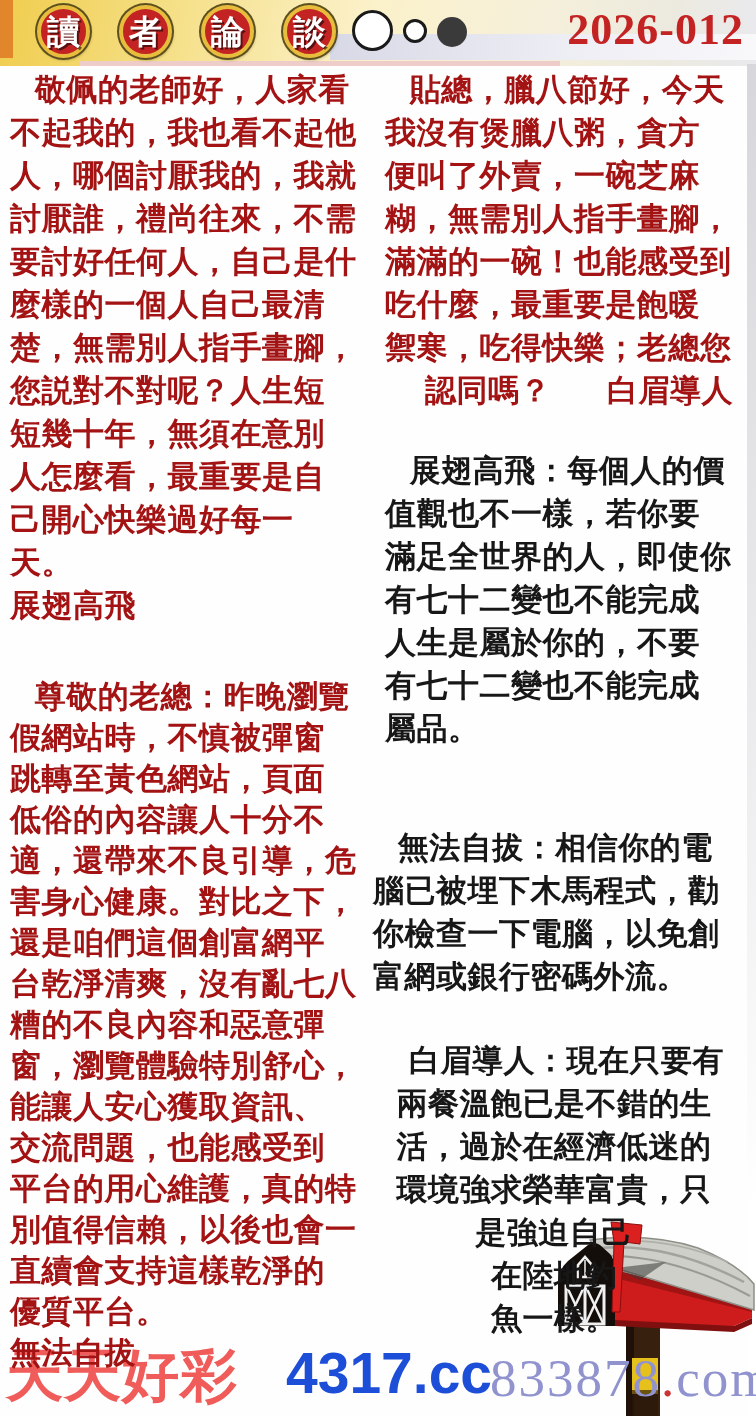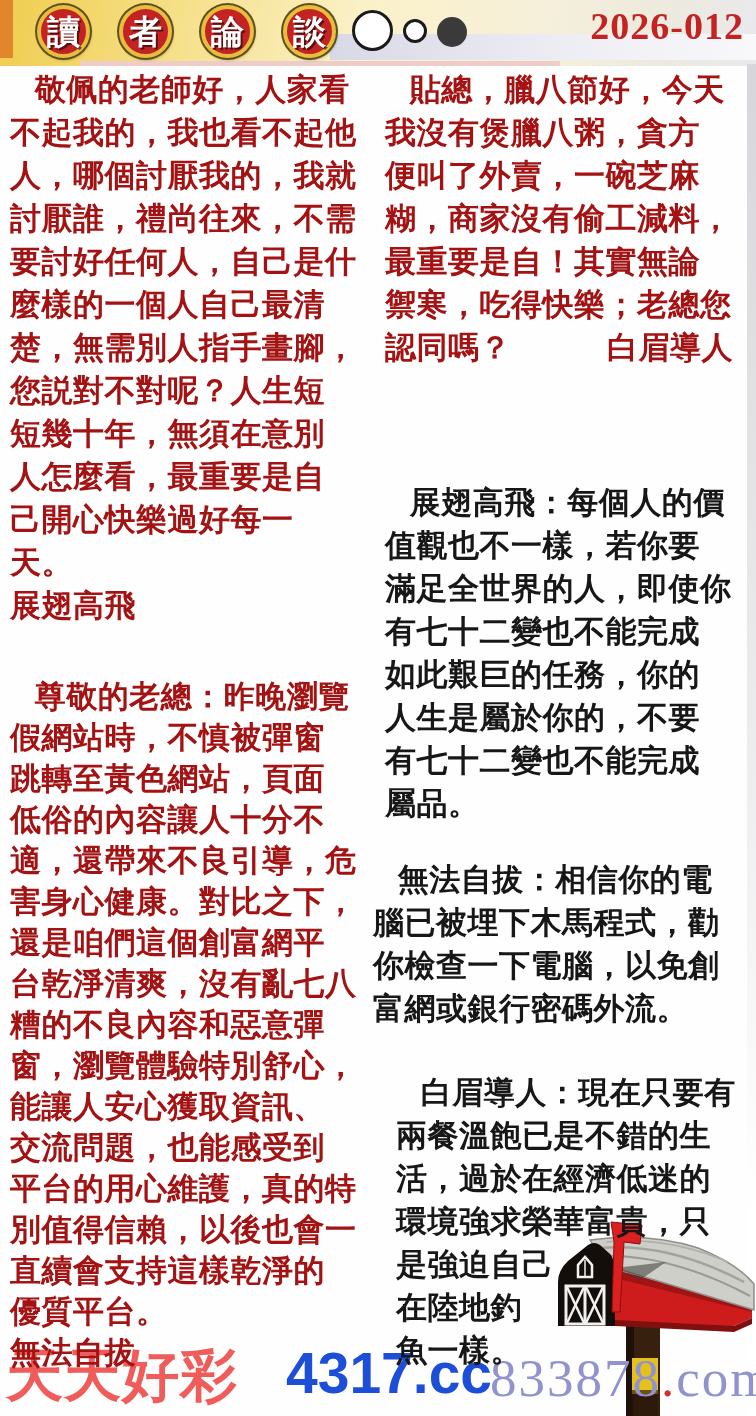--- a/index.html
+++ b/index.html
@@ -16,38 +16,38 @@
   .badge{width:53px;height:53px;border-radius:50%;background:#c32323;
          border:4px solid #e8bc3c;box-shadow:0 0 0 2px #5c5020,1px 2px 3px rgba(60,40,0,.4);
          color:#fff;font-weight:bold;font-size:33px;line-height:1;
          display:flex;align-items:center;justify-content:center;
          text-shadow:2px 2px 0 rgba(0,0,0,.55);box-sizing:border-box;}
   .dot{position:absolute;border-radius:50%;background:#fff;border:3px solid #1a1a1a;box-sizing:border-box;}
   .dot1{left:352px;top:10px;width:41px;height:41px;}
   .dot2{left:403px;top:19px;width:24px;height:24px;}
   .dot3{left:437px;top:17px;width:30px;height:30px;background:#3a3a3a;border:none;}
   .issue{position:absolute;top:4px;right:12px;font-family:"Liberation Serif","DejaVu Serif",serif;
-         font-weight:bold;font-size:38px;color:#c32323;letter-spacing:1px;}
+         font-weight:bold;font-size:44px;color:#c32323;letter-spacing:1px;}
   .edge{position:absolute;right:0;top:64px;bottom:0;width:9px;z-index:0;
         background:linear-gradient(to bottom,#d7d7db,#ececee 50%,#ffffff 85%);}
   
   .col{position:absolute;width:356px;font-size:31px;line-height:43px;letter-spacing:.5px;
        font-weight:600;z-index:3;}
   .red{color:#a41313;}
-  .black{color:#171717;margin-top:32px;}
+  .black{color:#171717;}
   #l1{left:10px;top:68px;}
   #l2{left:10px;top:676px;line-height:41px;}
   #r1{left:385px;top:68px;}
   #r2{left:385px;top:449px;}
   #r3{left:373px;top:826px;}
-  #r4{left:396px;top:1039px;}
+  #r4{left:376px;top:1039px;text-align:center;}
   [data-bind-list] > div{white-space:nowrap;}
   [data-bind-list] > div:first-child{text-indent:.8em;}
   .sig{padding-right:8px;}
-  .sigline{display:flex;justify-content:space-between;padding-right:8px;}
+  .sigline{display:flex;justify-content:space-between;padding-right:8px;margin-left:40px;}
   
   .wm{position:absolute;z-index:2;white-space:nowrap;}
   .wm-brand{left:6px;top:1338px;font-size:57px;font-weight:bold;color:#ef5c59;letter-spacing:1px;
             font-family:"Liberation Sans",sans-serif;}
   .wm-site1{left:286px;top:1340px;font-size:57px;font-weight:bold;color:#1d4ed8;
             font-family:"Liberation Sans",sans-serif;}
   .wm-site2{left:466px;top:1348px;font-size:53px;color:#9193ce;letter-spacing:2px;
             font-family:"Liberation Serif","DejaVu Serif",serif;margin-left:24px;}
   .wm-site2 .dot-red{color:#cc3333;}
   
@@ -113,36 +113,36 @@
         <div>優質平台。</div>
       </div>
     <div class="sig" data-bind="left_column.letter2.signature">無法自拔</div>
   </div>
 
   <div class="col red" id="r1">
     <div data-bind-list="right_column.letter3.lines">
         <div>貼總，臘八節好，今天</div>
         <div>我沒有煲臘八粥，貪方</div>
         <div>便叫了外賣，一碗芝麻</div>
-        <div>糊，商家沒有偷工減料，</div>
-        <div>最重要是自！其實無論</div>
+        <div>糊，無需別人指手畫腳，</div>
+        <div>滿滿的一碗！也能感受到</div>
+        <div>吃什麼，最重要是飽暖</div>
         <div>禦寒，吃得快樂；老總您</div>
       </div>
     <div class="sigline">
       <span data-bind="right_column.letter3.closing">認同嗎？</span>
       <span data-bind="right_column.letter3.signature">白眉導人</span>
     </div>
   </div>
   <div class="col black" id="r2">
     <div data-bind-list="right_column.reply1.lines">
         <div>展翅高飛：每個人的價</div>
         <div>值觀也不一樣，若你要</div>
         <div>滿足全世界的人，即使你</div>
         <div>有七十二變也不能完成</div>
-        <div>如此艱巨的任務，你的</div>
         <div>人生是屬於你的，不要</div>
         <div>有七十二變也不能完成</div>
         <div>屬品。</div>
       </div>
   </div>
   <div class="col black" id="r3">
     <div data-bind-list="right_column.reply2.lines">
         <div>無法自拔：相信你的電</div>
         <div>腦已被埋下木馬程式，勸</div>
         <div>你檢查一下電腦，以免創</div>

